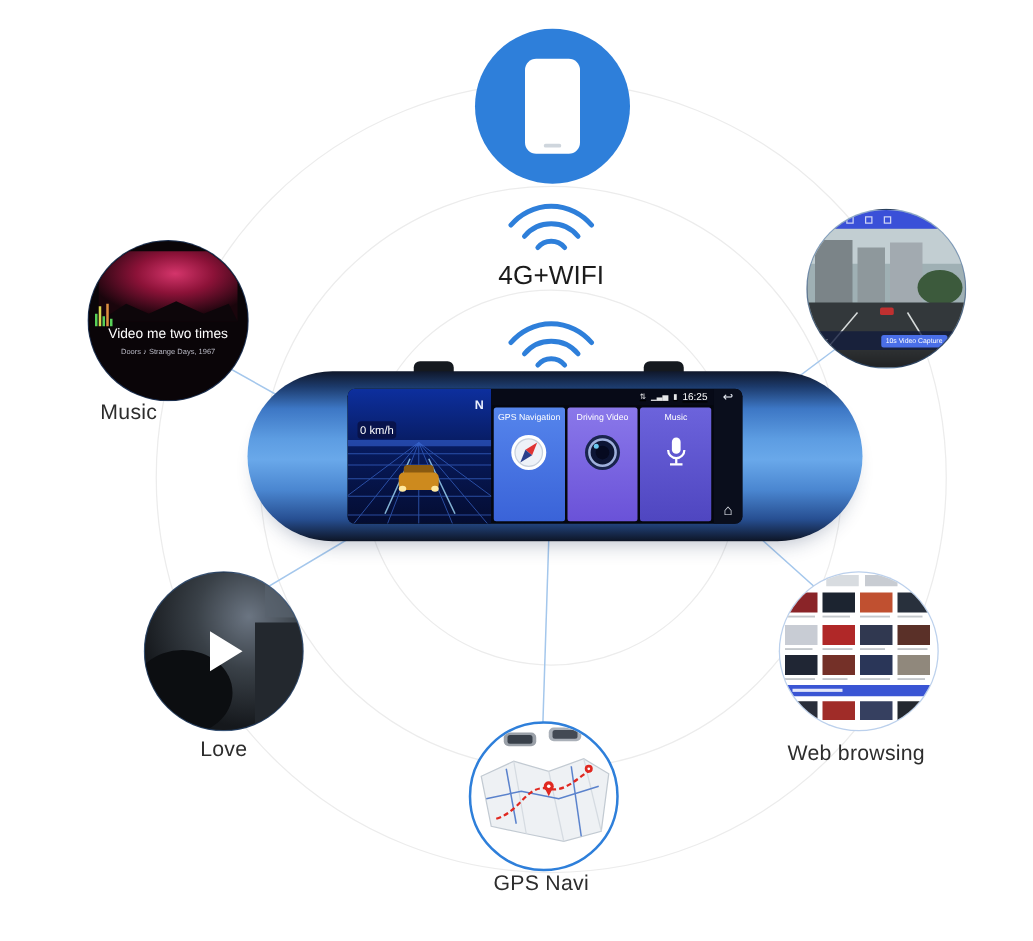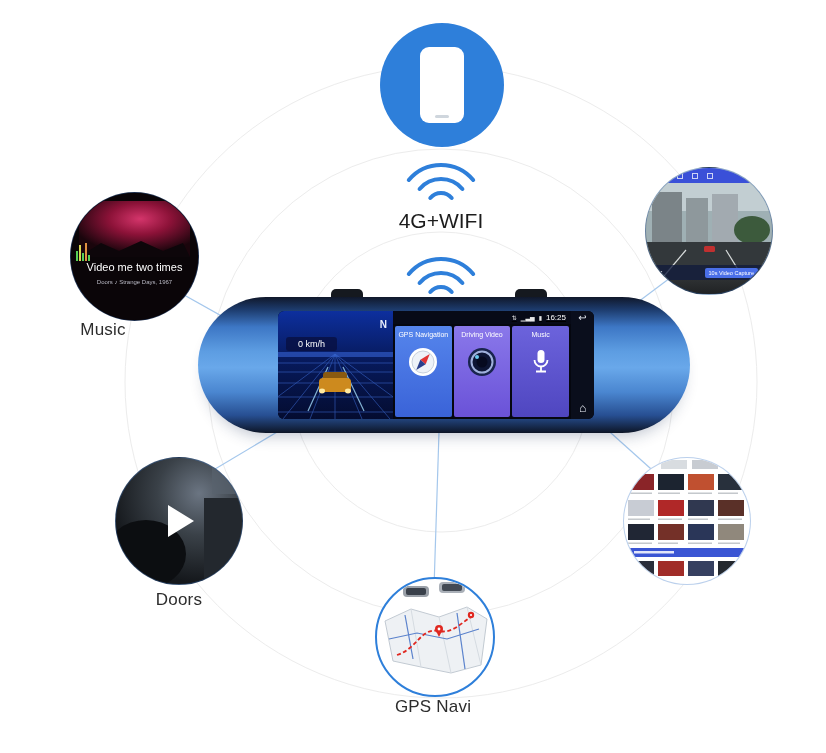--- a/index.html
+++ b/index.html
@@ -19,21 +19,21 @@
 
   
   .clamp{background:#15191f;border-radius:5px 5px 2px 2px;width:32px;height:16px;top:289px;}
   #mirror{left:150px;top:297px;width:492px;height:136px;border-radius:70px;
           background:linear-gradient(180deg,#10182b 0%,#1c3a6b 9%,#3d77c5 22%,#5d9de2 40%,#69a8ea 52%,#4a86d0 70%,#274f92 87%,#0d1526 100%);
           box-shadow:0 10px 16px -8px rgba(20,40,80,.3);}
   #screen{position:absolute;left:80px;top:14px;width:316px;height:108px;background:#05070f;
           border-radius:6px;display:flex;overflow:hidden;}
   #adas{position:relative;width:115px;height:108px;flex:0 0 auto;}
   #speed-chip{position:absolute;left:8px;top:26px;background:rgba(8,14,60,.72);color:#fff;
-              font-size:9px;padding:2px 12px;border-radius:3px;}
+              font-size:9px;padding:2px 2px;border-radius:3px;}
   #compass-n{position:absolute;right:6px;top:8px;color:#e8eefc;font-size:10px;font-weight:bold;}
   #statusbar{position:absolute;left:115px;top:0;width:178px;height:13px;background:rgba(8,12,26,.78);
              display:flex;align-items:center;justify-content:flex-end;gap:4px;padding-right:5px;box-sizing:border-box;text-decoration:underline;}
   #statusbar .sicon{color:#fff;font-size:6px;line-height:1;opacity:.9;}
   #status-time{color:#fff;font-size:8px;}
   #tiles{position:absolute;left:115px;top:13px;width:178px;height:95px;display:flex;gap:2px;padding:2px;box-sizing:border-box;}
   .tile{flex:1;border-radius:2px;position:relative;display:flex;flex-direction:column;align-items:center;}
   .tile-label{color:#fff;font-size:7px;margin-top:5px;white-space:nowrap;}
   .tile-icon{margin-top:9px;}
   #tile-gps{background:linear-gradient(180deg,#5585ec,#3a63d8);}
@@ -262,21 +262,21 @@
   </div>
 
   <div class="abs circle" id="movie-circle">
     <svg width="126" height="126" style="position:absolute;left:0;top:0;">
       <ellipse cx="30" cy="96" rx="40" ry="34" fill="#0c0e11"></ellipse>
       <rect x="88" y="40" width="38" height="86" fill="#23282e"></rect>
       <rect x="96" y="10" width="30" height="26" fill="#59636e" opacity="0.7"></rect>
     </svg>
     <div id="play-triangle"></div>
   </div>
-  <div class="abs feature-label" id="lbl-movie">Doors</div>
+  <div class="abs feature-label" id="lbl-movie">Love</div>
 
   <div class="abs circle" id="web-circle">
     <svg width="126" height="126" style="position:absolute;left:0;top:0;">
       <rect x="37" y="2" width="26" height="9" fill="#d8dce0"></rect>
       <rect x="68" y="2" width="26" height="9" fill="#c8ccd2"></rect>
       <g>
         <rect x="4" y="16" width="26" height="16" fill="#8a2428"></rect>
         <rect x="34" y="16" width="26" height="16" fill="#1c2430"></rect>
         <rect x="64" y="16" width="26" height="16" fill="#c05030"></rect>
         <rect x="94" y="16" width="26" height="16" fill="#28303c"></rect>
@@ -306,20 +306,21 @@
       <rect x="0" y="90" width="126" height="9" fill="#3a55d4"></rect>
       <rect x="10" y="93" width="40" height="2.5" fill="#ffffff" opacity="0.85"></rect>
       <g>
         <rect x="4" y="103" width="26" height="15" fill="#2a2e3a"></rect>
         <rect x="34" y="103" width="26" height="15" fill="#a02c28"></rect>
         <rect x="64" y="103" width="26" height="15" fill="#364060"></rect>
         <rect x="94" y="103" width="26" height="15" fill="#23282f"></rect>
       </g>
     </svg>
   </div>
+  <div class="abs feature-label" id="lbl-web">Web browsing</div>
 
   <div class="abs circle" id="gps-circle">
     <svg width="116" height="116" style="position:absolute;left:0;top:0;">
       <g>
         <rect x="26" y="7" width="26" height="11" rx="4" fill="#9aa0a8"></rect>
         <rect x="29" y="9" width="20" height="7" rx="2" fill="#39404a"></rect>
         <rect x="62" y="3" width="26" height="11" rx="4" fill="#aab0b8"></rect>
         <rect x="65" y="5" width="20" height="7" rx="2" fill="#434a54"></rect>
       </g>
       <polygon points="8,42 34,30 62,38 90,28 110,40 104,86 74,94 44,88 16,82" fill="#eef1f4" stroke="#c2cad2" stroke-width="1"></polygon>

